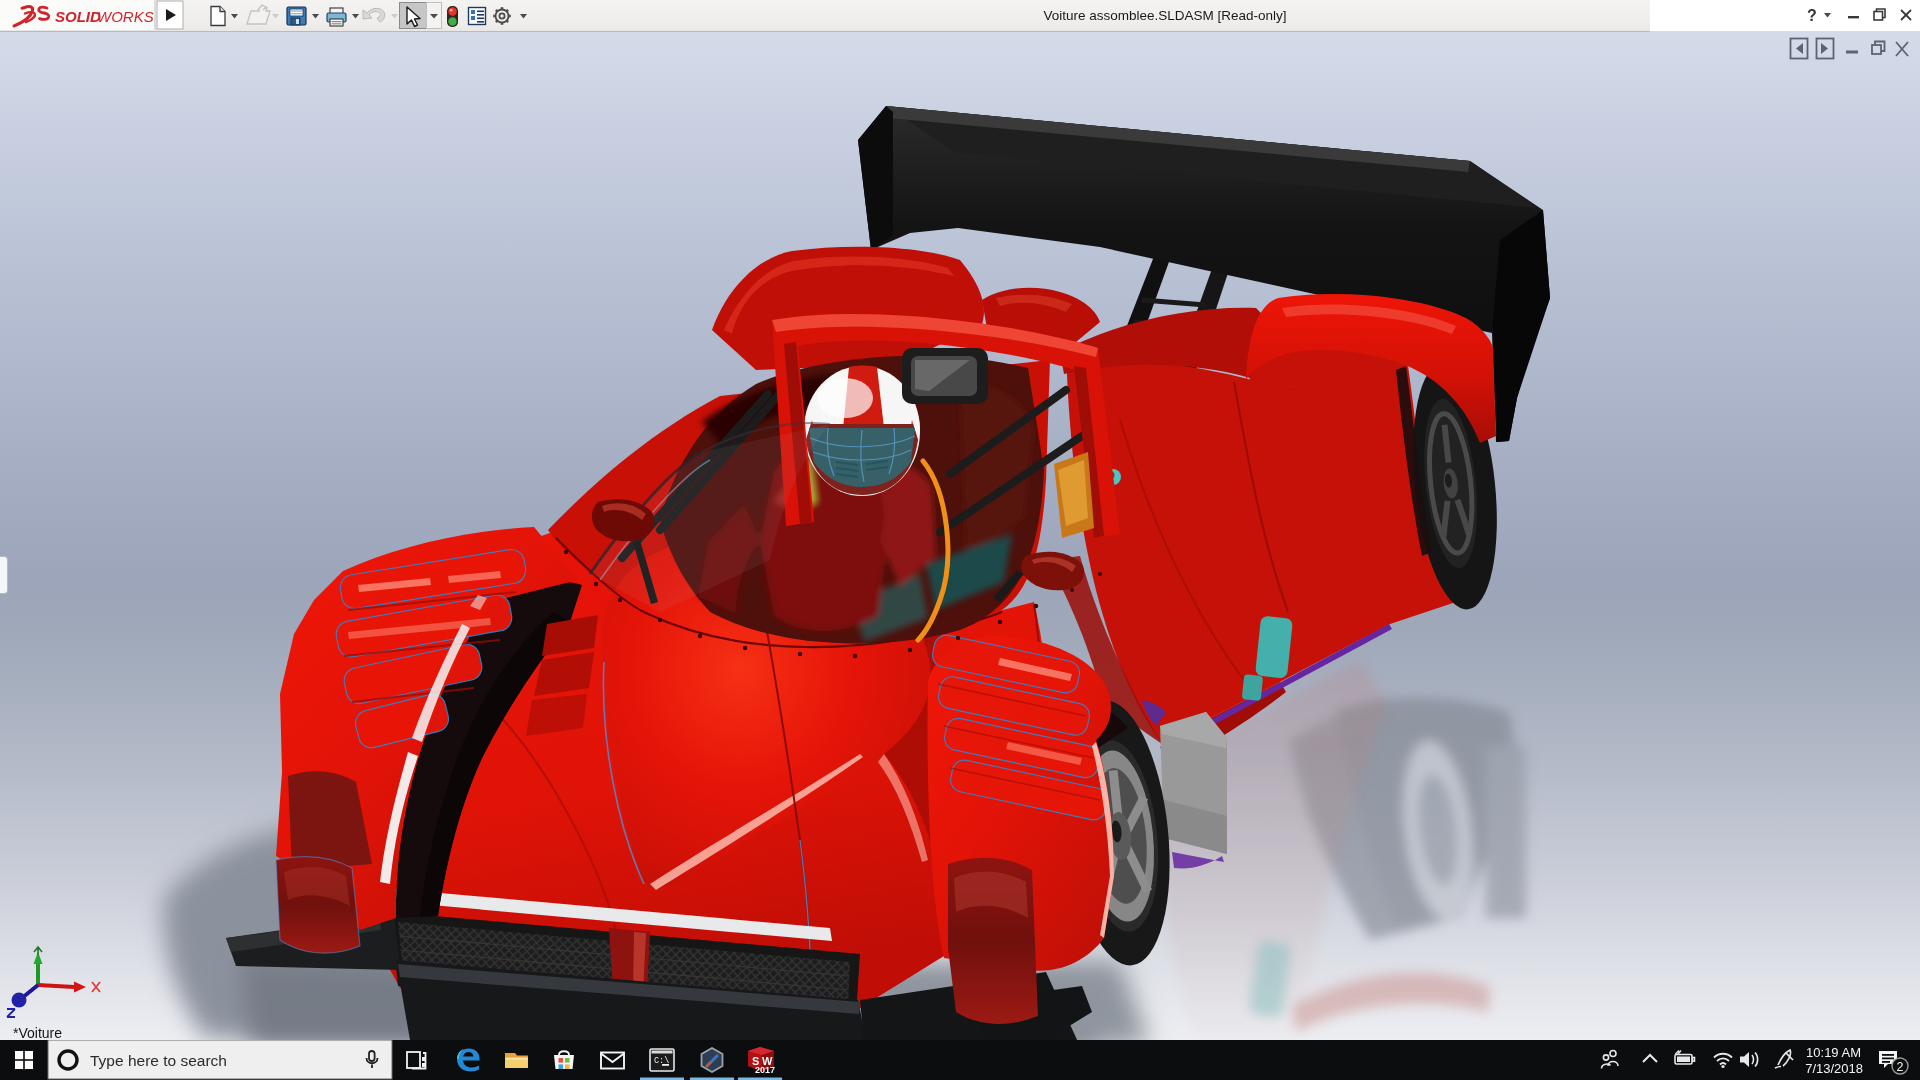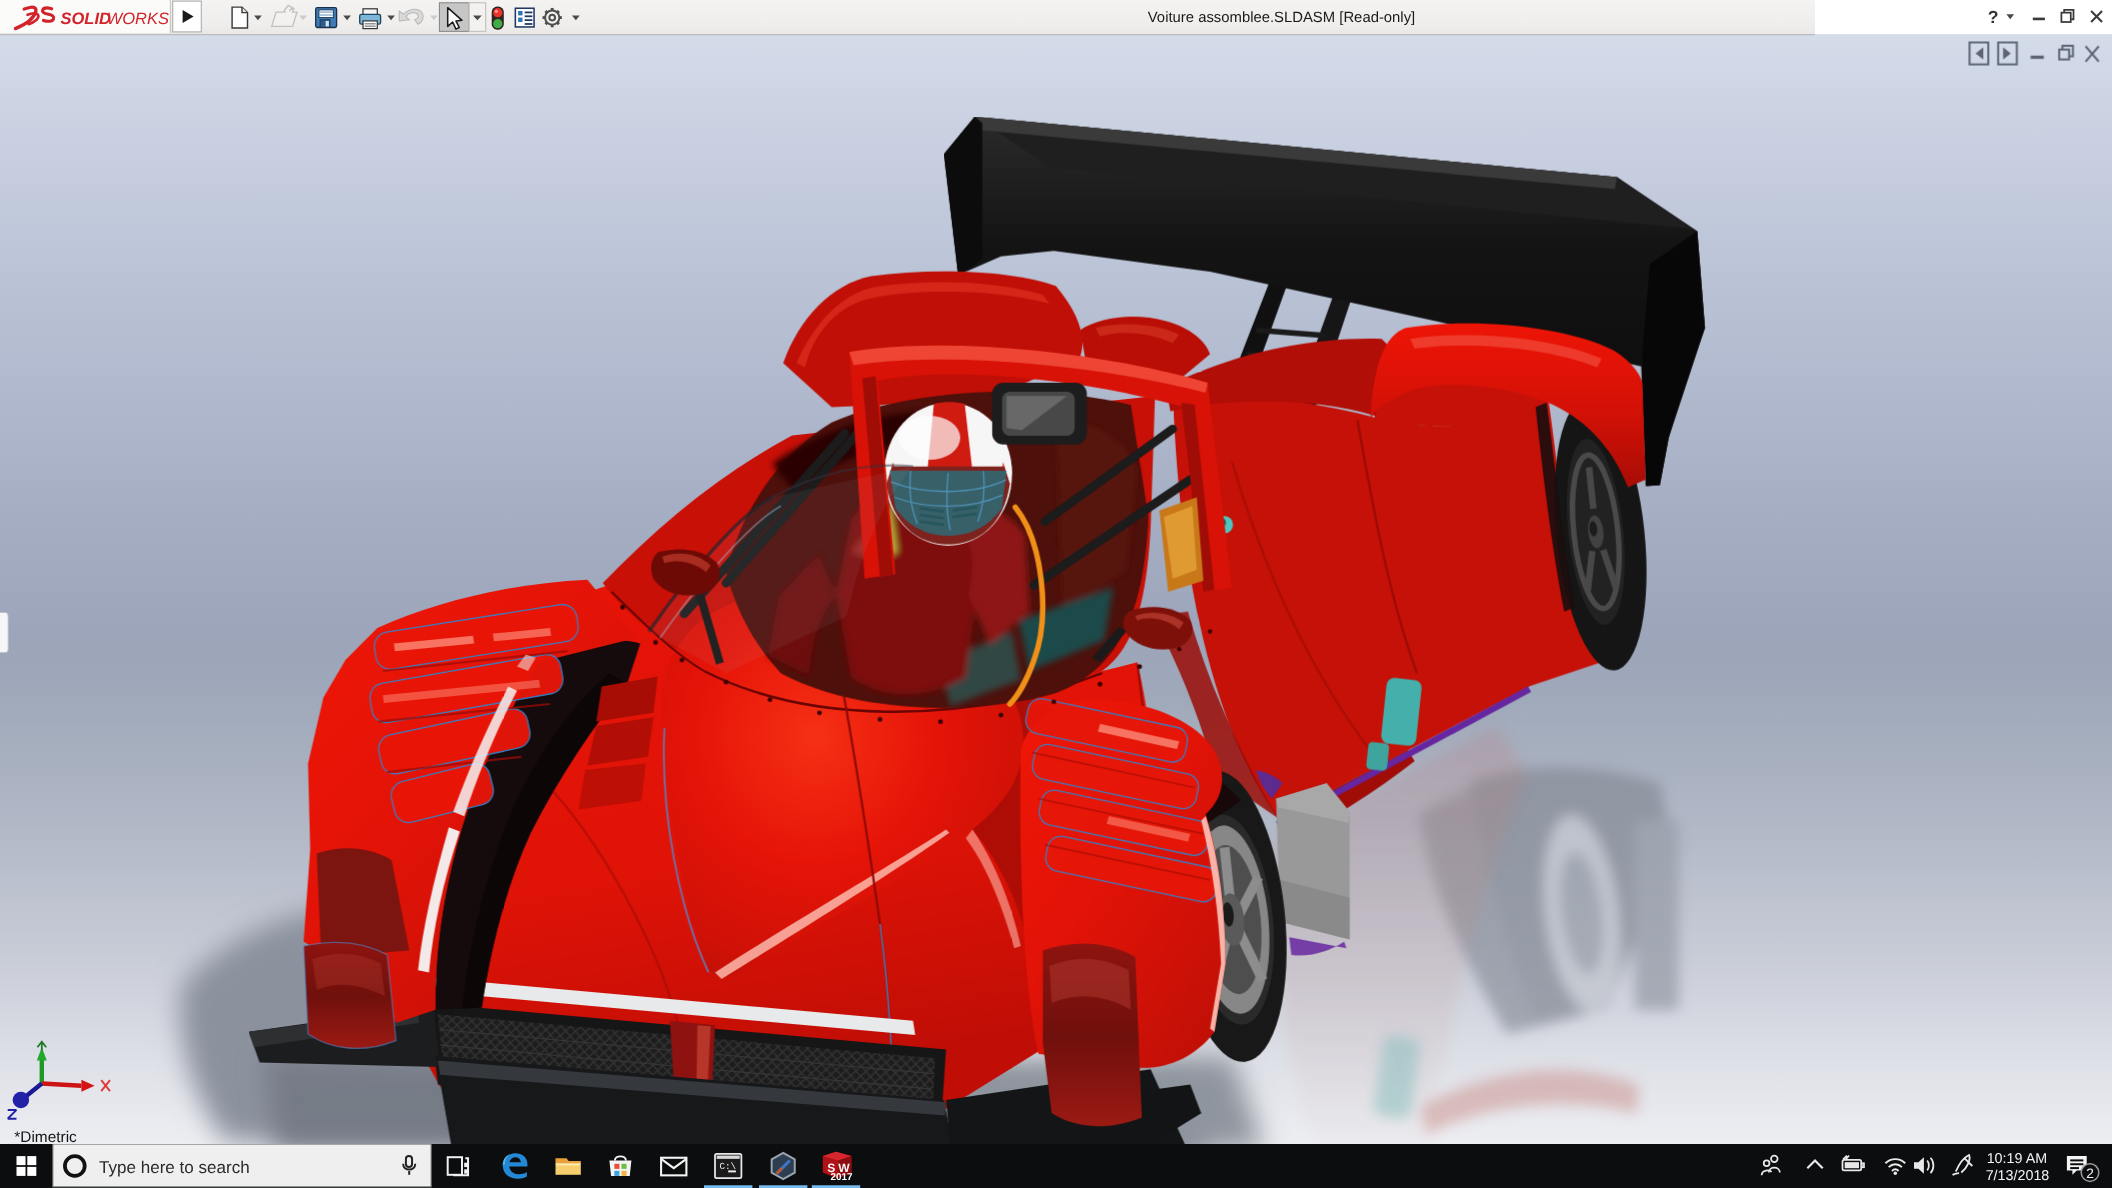--- a/index.html
+++ b/index.html
@@ -387,21 +387,21 @@
     <path d="M-4,-38 L0,-43 L4,-38 M0,-43 L0,-35" stroke="#1d7a24" stroke-width="1.6" fill="none" transform="translate(0,5)"></path>
     <line x1="0" y1="0" x2="36" y2="2" stroke="#cc1414" stroke-width="4"></line>
     <path d="M36,-3.5 L36,7.5 L48,2 Z" fill="#d41414"></path>
     <path d="M54,-3 L62,7 M62,-3 L54,7" stroke="#e03a3a" stroke-width="1.8"></path>
     <line x1="0" y1="0" x2="-16" y2="13" stroke="#1a1a96" stroke-width="4"></line>
     <circle cx="-19" cy="15" r="7.5" fill="#2222a8"></circle>
     <path d="M-31,24 L-23,24 M-31,32 L-23,32 M-23,24 L-31,32" stroke="#2222a8" stroke-width="1.8" fill="none"></path>
   </g>
 </svg>
 <div id="lefttab"></div>
-<div id="viewlabel">*Dimetric</div>
+<div id="viewlabel">*Voiture</div>
 <div id="toolbar">
 <svg width="1920" height="31" viewBox="0 0 1920 31">
 
   <rect x="0" y="0" width="154" height="30" fill="#fbfbfa"></rect>
   <rect x="154.5" y="0" width="1" height="30" fill="#c9c9c9"></rect>
 
   <g fill="none" stroke="#d2232a" stroke-linecap="round">
     <path d="M14,26 C24,22 31,16 32.5,10.5 C33.3,7.5 31,5.8 27,6.8 L22,8.2" stroke-width="3"></path>
     <path d="M25,13.5 C30,11.5 34,11.8 34.8,14 C35.6,16.5 32,20 26,22" stroke-width="2.4"></path>
     <path d="M47,8 C43,6.8 39.5,7.2 38.8,9.2 C38.1,11.2 40.5,12.4 44,13 C47.5,13.6 49.3,15 48.6,17.2 C47.8,19.5 43.5,20 39.5,18.6" stroke-width="2.8"></path>

